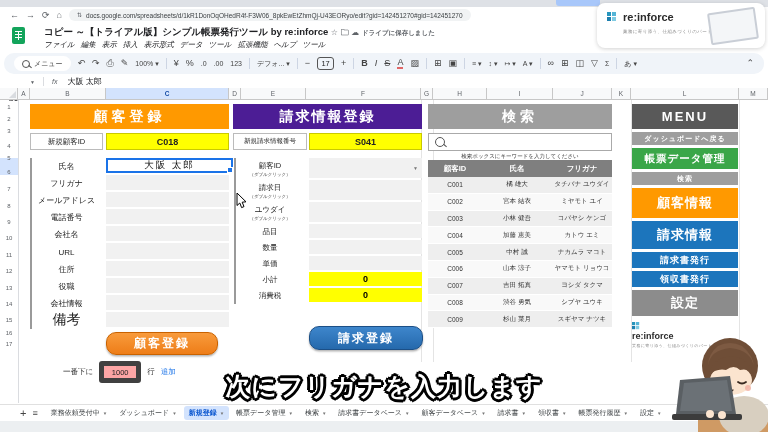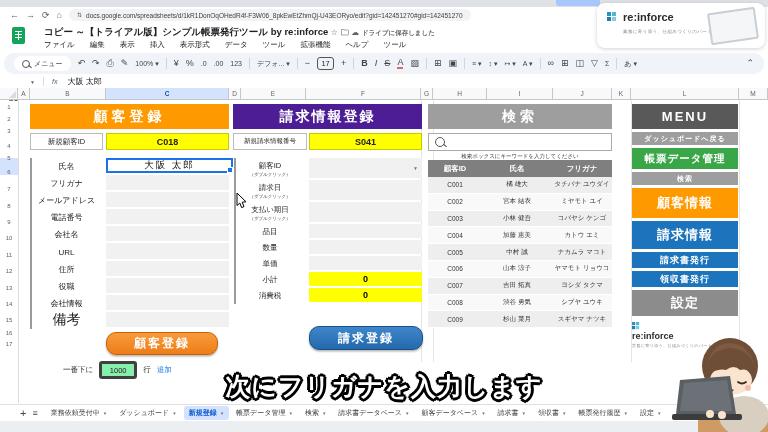--- a/index.html
+++ b/index.html
@@ -13,21 +13,21 @@
   .navicon{font-size:9px;color:#5f6368;line-height:1;}
   #url-pill{display:flex;align-items:center;gap:4px;background:#f1f3f4;border-radius:8px;height:12px;padding:0 8px;max-width:470px;overflow:hidden;}
   #url-text{font-size:6.5px;color:#3c4043;white-space:nowrap;}
   
   #sheets-icon{left:12px;top:27px;width:13px;height:17px;background:#13a45b;border-radius:2px;}
   #sheets-icon:before{content:"";position:absolute;left:3px;top:4px;width:7px;height:9px;
      background:linear-gradient(#fff 0 0) 0 0/7px 1.2px no-repeat,linear-gradient(#fff 0 0) 0 3.2px/7px 1.2px no-repeat,linear-gradient(#fff 0 0) 0 6.4px/7px 1.2px no-repeat,linear-gradient(#fff 0 0) 3px 0/1.2px 9px no-repeat;}
   #doc-title{left:44px;top:26px;font-size:9.5px;font-weight:bold;color:#202124;white-space:nowrap;}
   #title-star{font-size:8px;color:#5f6368;}
   #saved-status{font-size:6.5px;color:#5f6368;}
-  #menu-bar{left:44px;top:40px;display:flex;gap:15px;font-size:7.5px;color:#202124;}
+  #menu-bar{left:44px;top:40px;display:flex;gap:6px;font-size:7.5px;color:#202124;font-style:italic;}
   .menu-item{cursor:default;}
   
   #toolbar{left:4px;top:53px;width:760px;height:21px;background:#f0f4f9;border-radius:10px;display:flex;align-items:center;gap:7px;padding:0 10px;box-sizing:border-box;}
   .tb{font-size:9px;color:#444;line-height:1;white-space:nowrap;}
   .tb-sm{font-size:7px;color:#444;}
   .tb-div{width:1px;height:11px;background:#cdd5e3;}
   #tb-search{display:flex;align-items:center;gap:4px;background:#fff;border-radius:9px;height:15px;padding:0 8px;}
   .mag{width:6px;height:6px;border:1.2px solid #555;border-radius:50%;position:relative;display:inline-block;}
   .mag:after{content:"";position:absolute;width:4px;height:1.3px;background:#555;right:-3.2px;bottom:-0.6px;transform:rotate(40deg);}
   #font-size-box{border:1px solid #555;border-radius:3px;width:15px;height:11px;font-size:7.5px;display:flex;align-items:center;justify-content:center;color:#222;}
@@ -73,21 +73,21 @@
   .brand-grid i{background:#2795bd;}
   .brand-grid i:nth-child(2){background:#54b4d6;}
   .brand-grid i:nth-child(3){background:#1d7fae;}
   .brand-grid i:nth-child(4){background:#7fcbe2;}
   #brand-card{left:597px;top:3px;width:168px;height:45px;background:#fff;border-radius:8px;box-shadow:0 1px 4px rgba(0,0,0,.18);}
   .brand-name{font-weight:bold;color:#2b2b2b;}
   .brand-tag{color:#8a8a8a;letter-spacing:.4px;white-space:nowrap;}
   #brand-laptop{position:absolute;right:8px;top:7px;width:44px;height:28px;border:2px solid #c9ced6;background:#f4f6f8;transform:rotate(-8deg);border-radius:2px;}
   
   #addrow{left:63px;top:361px;display:flex;align-items:center;gap:6px;font-size:7.5px;color:#333;}
-  #rows-input{width:32px;height:12px;border:3px solid #404040;border-radius:3px;display:flex;align-items:center;justify-content:center;font-size:7.5px;color:#222;background:#86efac;}
+  #rows-input{width:32px;height:12px;border:5px solid #404040;border-radius:3px;display:flex;align-items:center;justify-content:center;font-size:7.5px;color:#222;background:#fca5a5;}
   #add-link{color:#1a73e8;}
   #tabbar{left:0;top:404px;width:768px;height:17px;background:#fff;border-top:1px solid #e0e0e0;display:flex;align-items:center;gap:2px;padding-left:20px;box-sizing:border-box;z-index:3;}
   .tab{display:inline-flex;align-items:center;height:14px;padding:0 5px;font-size:7px;color:#3c4043;white-space:nowrap;border-radius:3px;}
   .tab .caret{font-size:4.5px;color:#777;margin-left:3px;}
   .tab.active{background:#d3e3fd;color:#0b57d0;font-weight:bold;}
   #bottomstrip{left:0;top:421px;width:768px;height:11px;background:#eceff1;z-index:2;}
   #caption{left:50%;top:370px;transform:translateX(-50%);font-size:25px;font-weight:900;color:#fff;white-space:nowrap;z-index:6;letter-spacing:1px;
     text-shadow:-2px -2px 0 #000,2px -2px 0 #000,-2px 2px 0 #000,2px 2px 0 #000,-3px 0 0 #000,3px 0 0 #000,0 -3px 0 #000,0 3px 0 #000,-2px 0 0 #000,2px 0 0 #000,0 2px 0 #000,0 -2px 0 #000;}
   #character{left:650px;top:330px;z-index:7;}
   #cursor{left:236px;top:193px;z-index:9;}
@@ -304,21 +304,21 @@
       </div>
       <div class="frow" style="height: 22px;">
         <div class="flabel" style="width: 74px;">
           <span style="font-size: 7.5px;">請求日</span>
           <span class="sub">（ダブルクリック）</span>
         </div>
         <div class="fvalue" style="left: 76px; width: 113px;"></div>
       </div>
       <div class="frow" style="height: 22px;">
         <div class="flabel" style="width: 74px;">
-          <span style="font-size: 7.5px;">支払い期日</span>
+          <span style="font-size: 7.5px;">ユウダイ</span>
           <span class="sub">（ダブルクリック）</span>
         </div>
         <div class="fvalue" style="left: 76px; width: 113px;"></div>
       </div>
       <div class="frow" style="height: 16px;">
         <div class="flabel" style="width: 74px;">
           <span style="font-size: 7.5px;">品目</span>
         </div>
         <div class="fvalue" style="left: 76px; width: 113px;"></div>
       </div>

